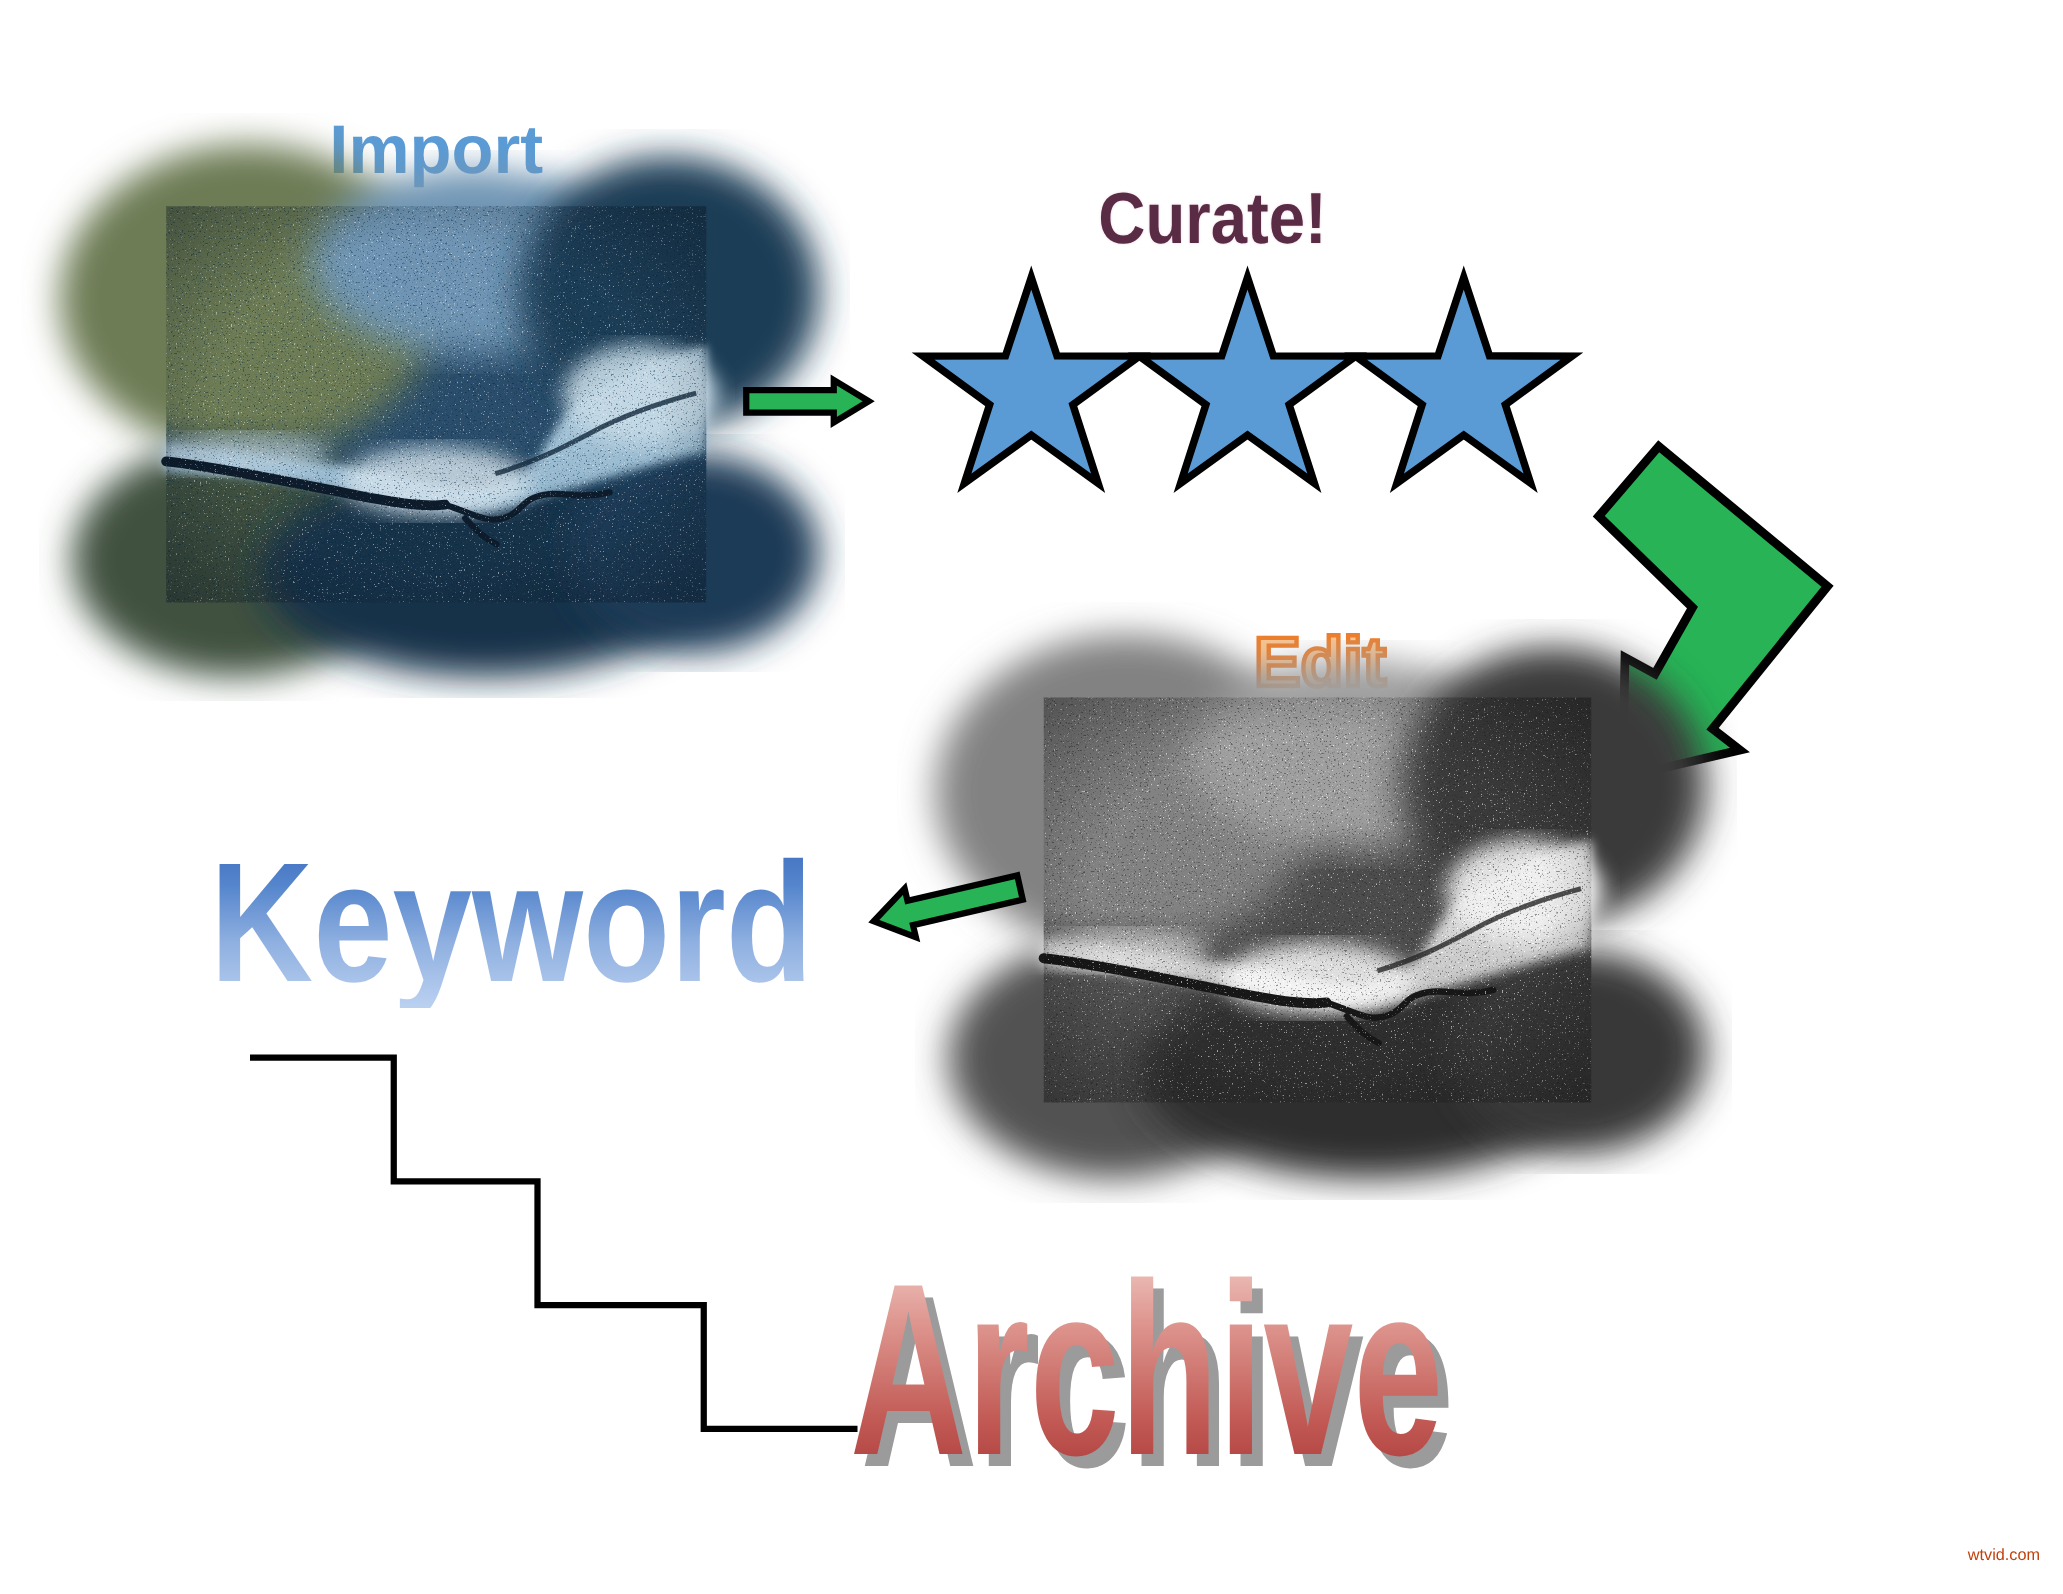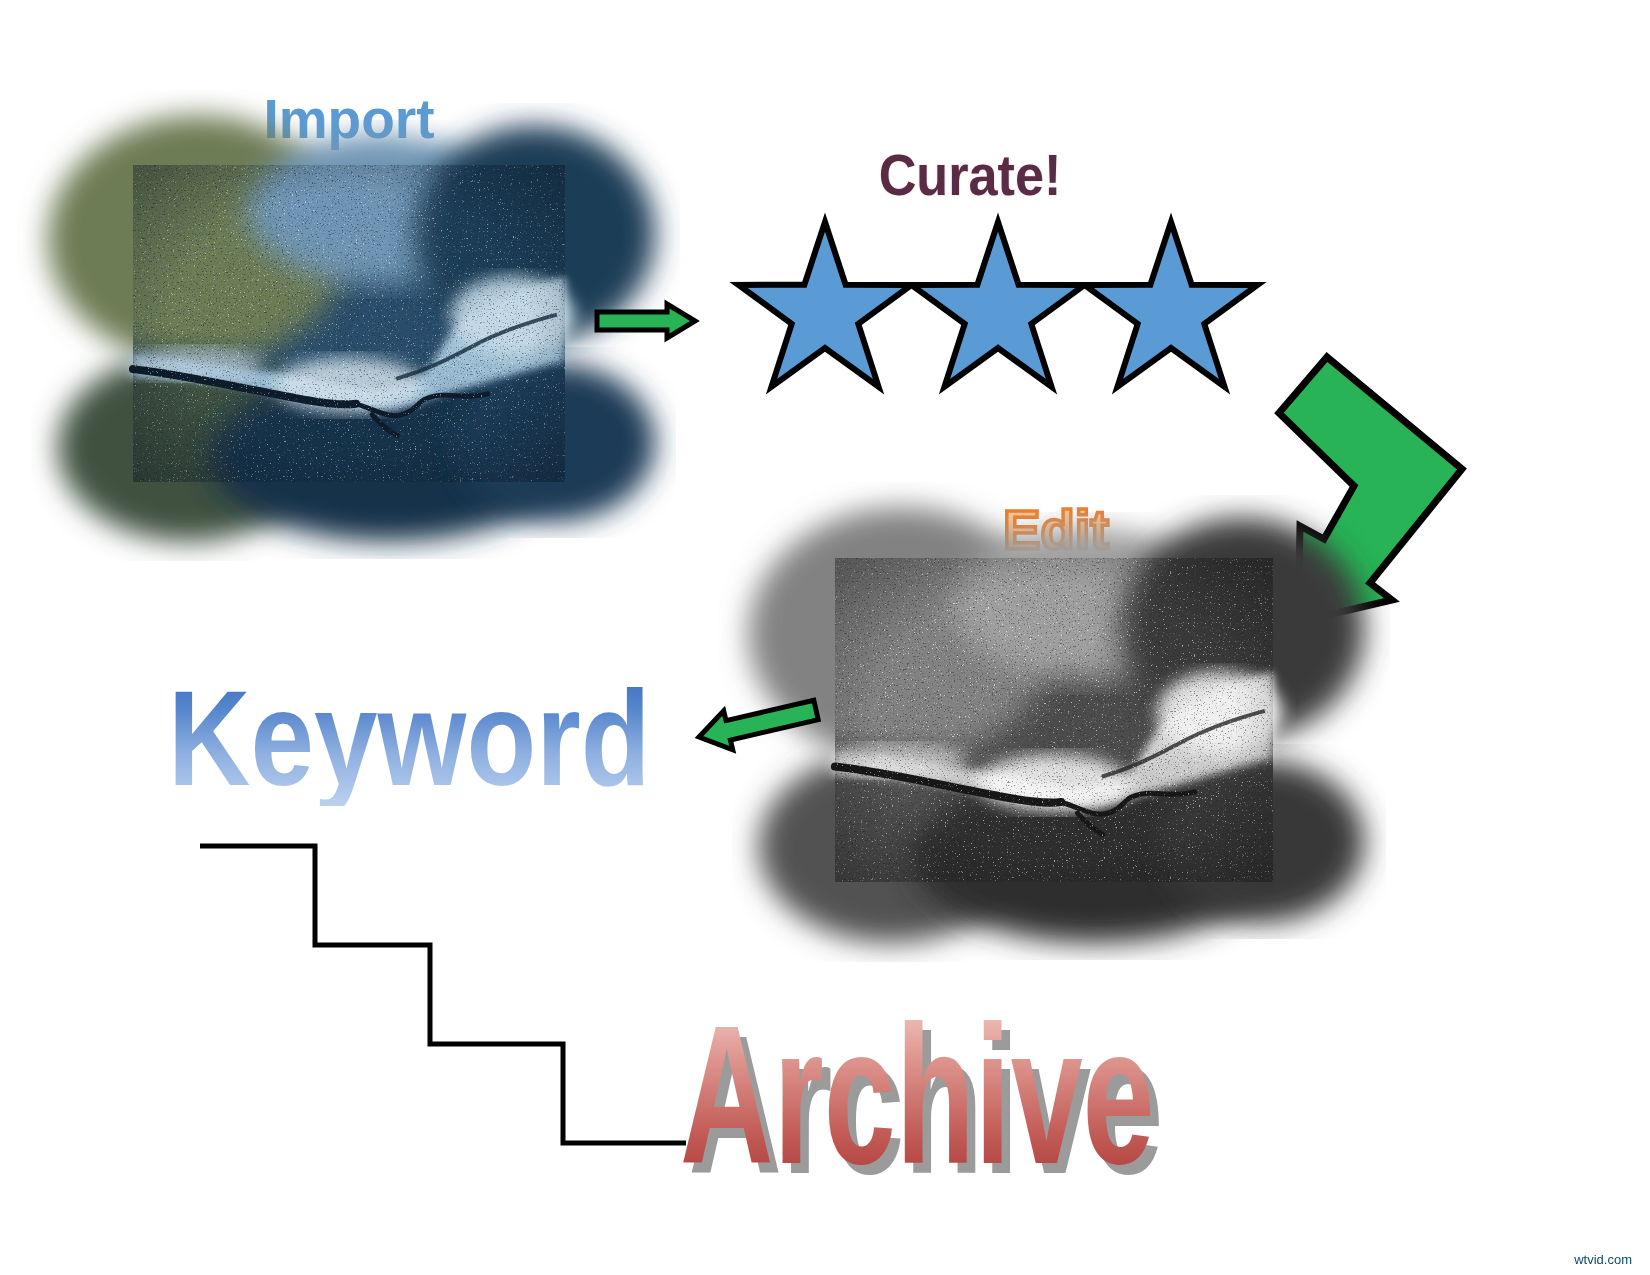--- a/index.html
+++ b/index.html
@@ -28,21 +28,21 @@
   .keyword-text{font-weight:bold;font-size:136px;line-height:1;white-space:nowrap;
     background:linear-gradient(180deg,#3D6EBE 0%,#5585CC 28%,#8FB0E0 62%,#BBD1F0 100%);
     -webkit-background-clip:text;background-clip:text;color:transparent;}
   .archive-wrap{left:680px;top:998px;transform:scaleX(.66);transform-origin:left top;}
   .archive-wrap span{font-weight:bold;font-size:196px;line-height:1;white-space:nowrap;display:block;}
   .archive-shadow{position:absolute;left:13px;top:10px;color:#9b9b9b;}
   .archive-text{position:relative;
     background:linear-gradient(180deg,#F2CAC6 0%,#DE9790 30%,#C25A55 70%,#A93838 100%);
     -webkit-background-clip:text;background-clip:text;color:transparent;}
 
-  .watermark{right:18px;bottom:8px;font-size:13px;color:#0c4a6e;font-family:"Liberation Sans",sans-serif;}
+  .watermark{right:18px;bottom:24px;font-size:13px;color:#c2410c;font-family:"Liberation Sans",sans-serif;}
 
   svg{display:block;overflow:visible;}
   .arrow-shape{fill:#27B356;stroke:#000;stroke-width:5;stroke-linejoin:miter;stroke-miterlimit:12;}
   .bent-arrow-shape{fill:#27B356;stroke:#000;stroke-width:7;stroke-linejoin:miter;stroke-miterlimit:12;}
   .stairs-line{fill:none;stroke:#000;stroke-width:5;}
 </style>
 </head>
 <body>
 
 <div class="canvas">

